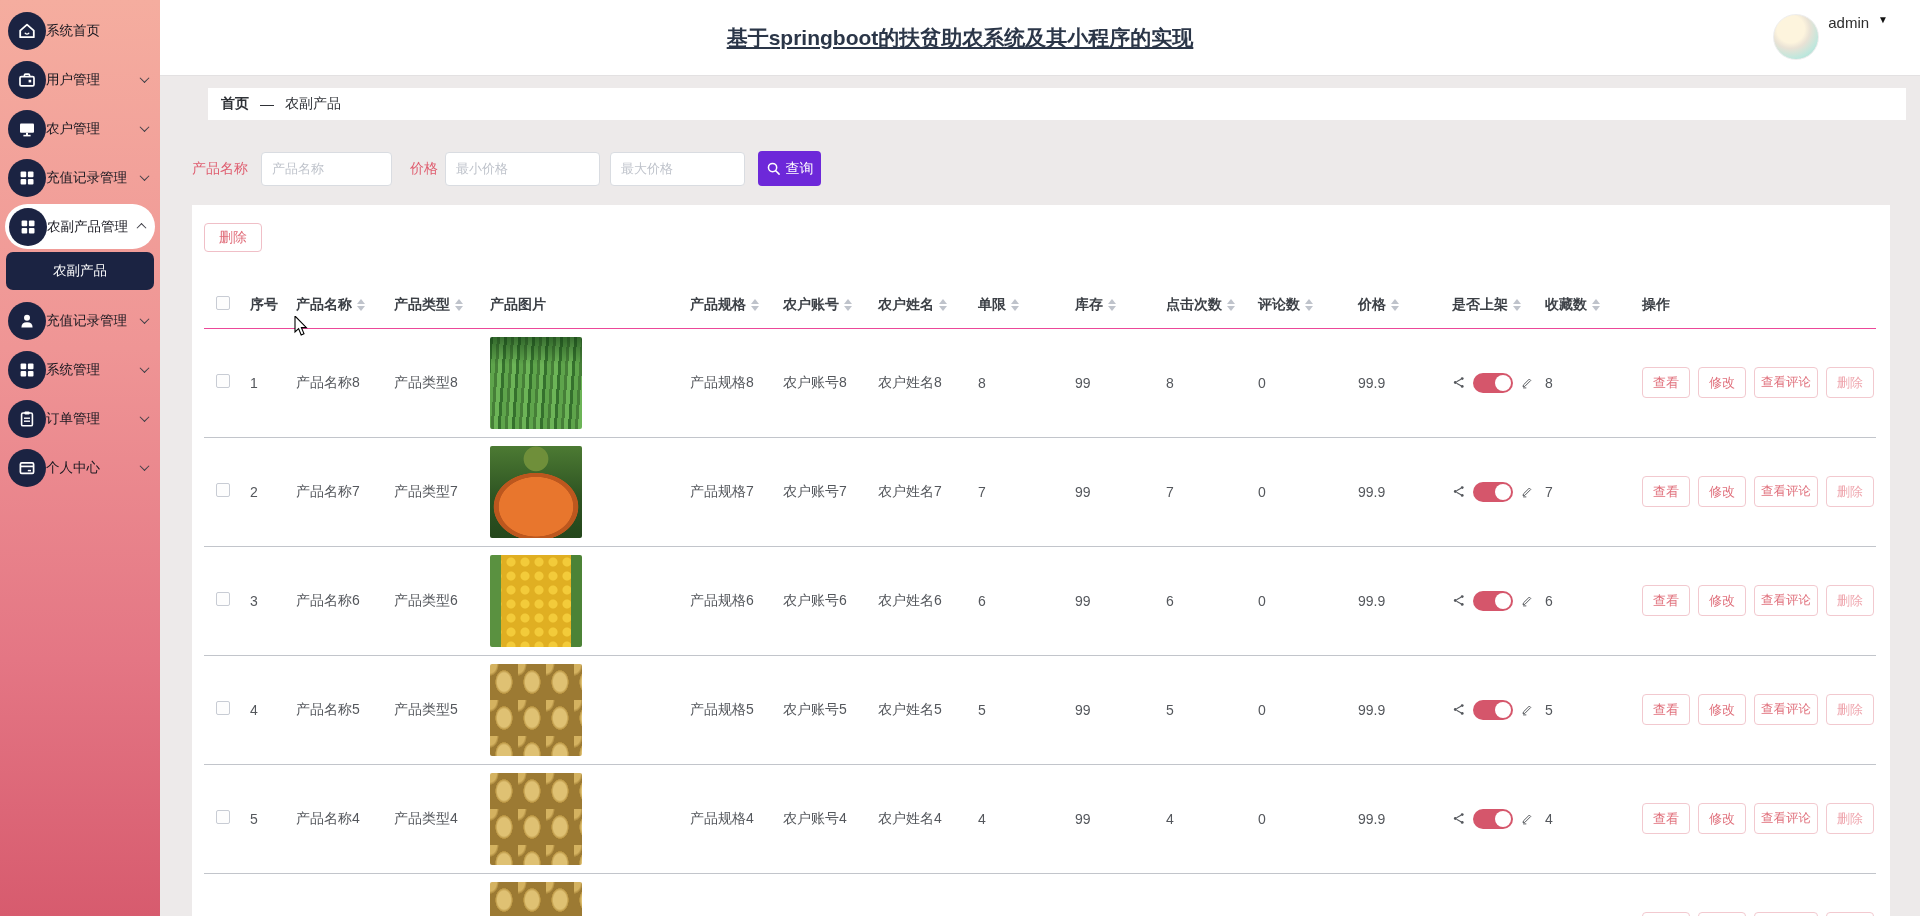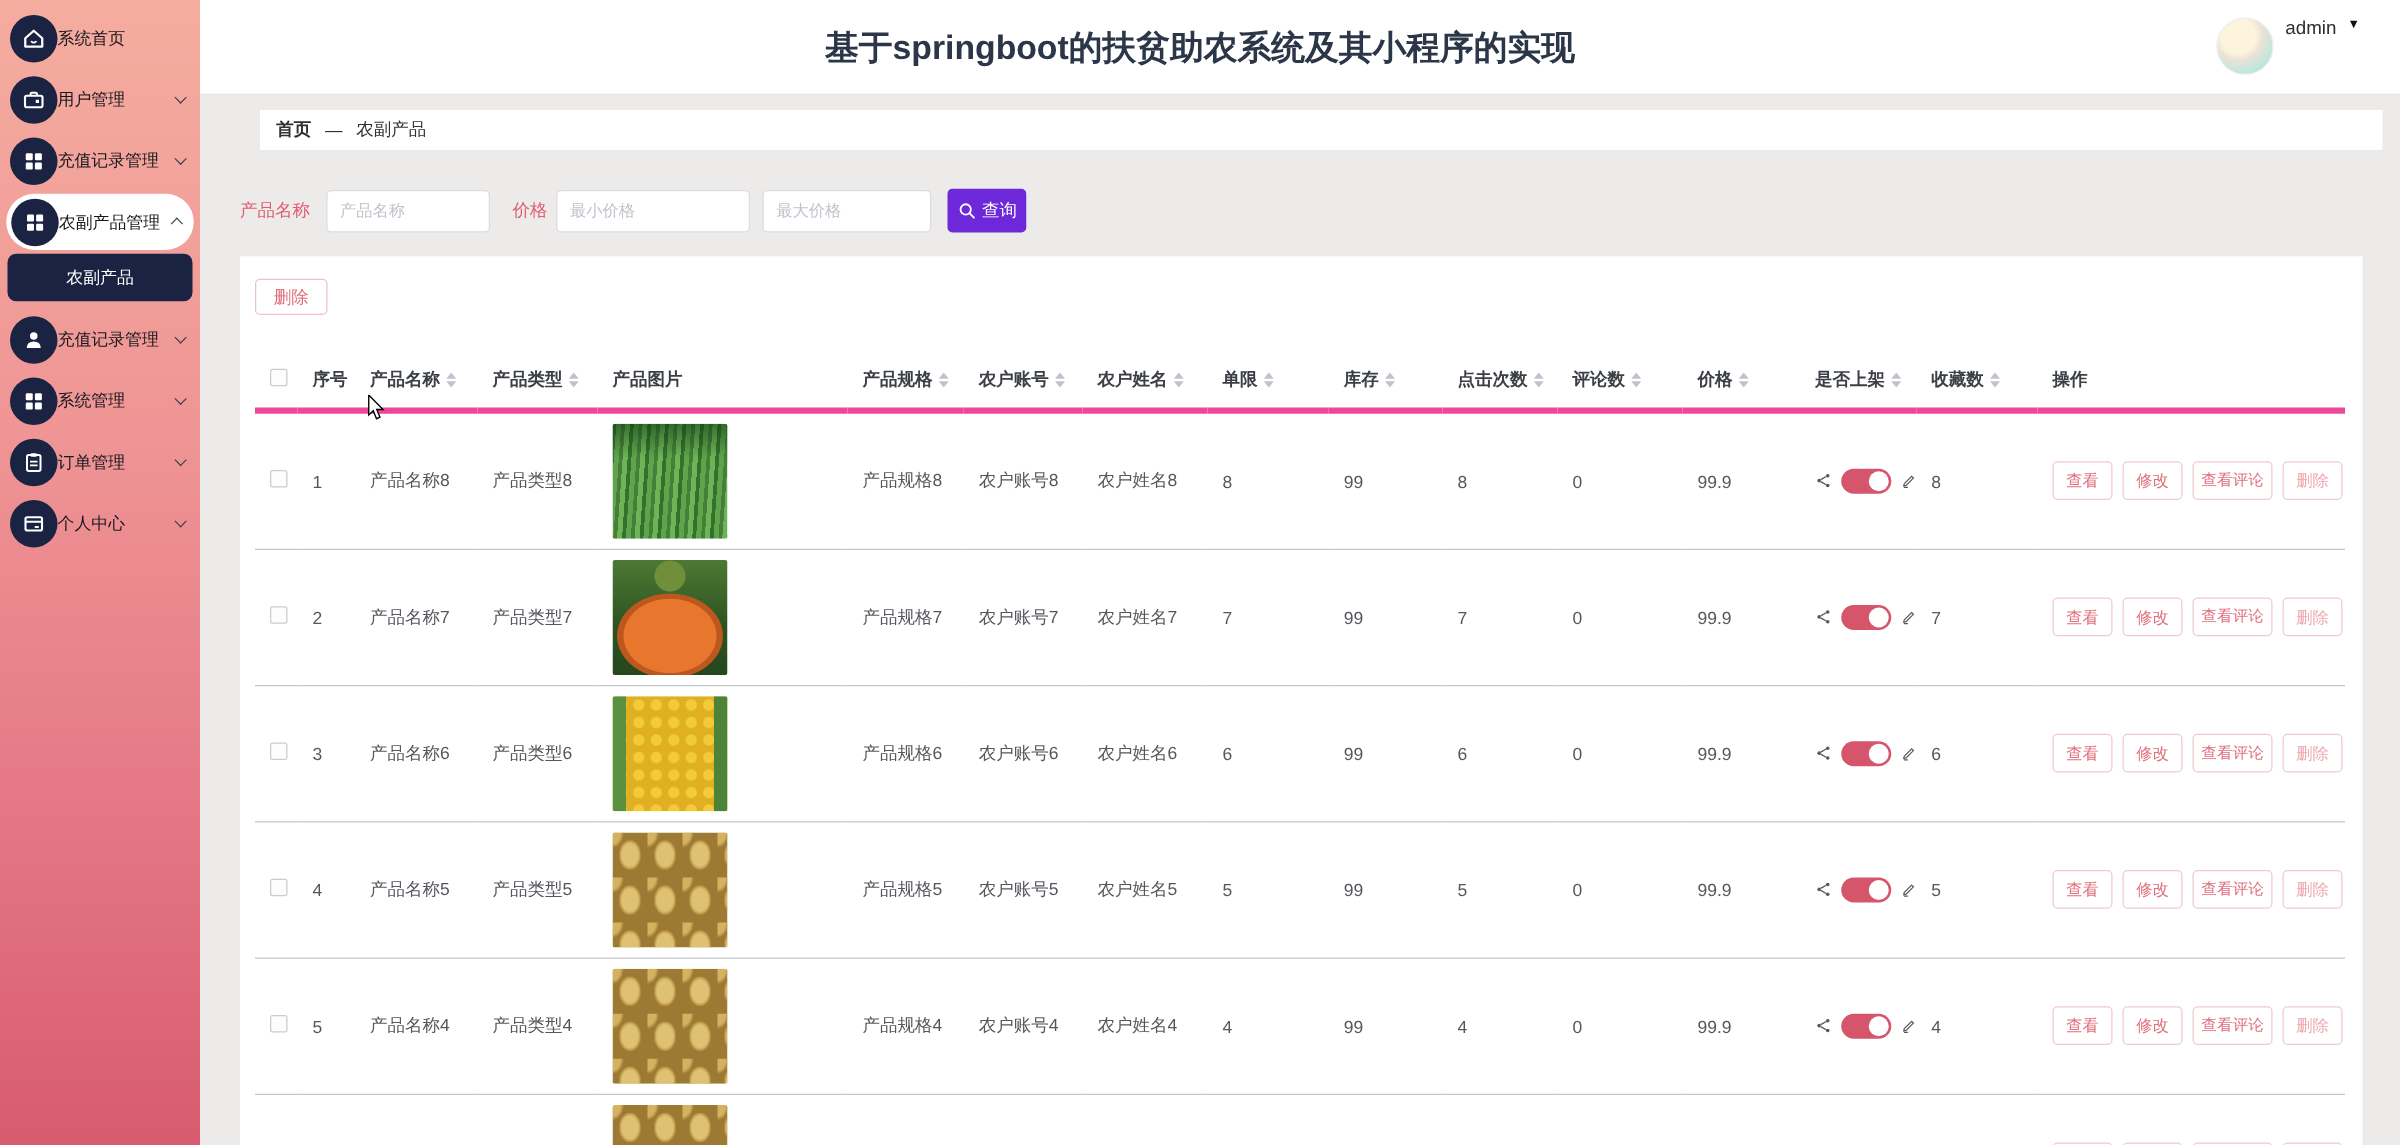--- a/index.html
+++ b/index.html
@@ -19,22 +19,22 @@
     border-bottom:1.6px solid #3d3d46; flex:none; }
   .chev.down { transform:rotate(45deg) translate(-1px,-1px); }
   .chev.up { transform:rotate(-135deg) translate(-1px,-1px); }
   .submenu-item { margin:3px 6px 6px; height:38px; background:#1b2342; border-radius:7px;
     color:#fff; display:flex; align-items:center; justify-content:center; font-size:13.5px; cursor:pointer; }
 
   
   .header { position:absolute; left:160px; top:0; width:1760px; height:76px; background:#fff;
     border-bottom:1px solid #e3e1e2; }
   .page-title { position:absolute; left:0; top:0; width:1920px; height:76px; display:flex;
-    align-items:center; justify-content:center; font-size:27px; font-weight:bold; color:#2b3648;
-    pointer-events:none; z-index:6; }
+    align-items:center; justify-content:center; font-size:21px; font-weight:bold; color:#2b3648;
+    pointer-events:none; z-index:6;text-decoration:underline; }
   .user-box { position:absolute; right:32px; top:14px; display:flex; gap:9px; z-index:7; cursor:pointer; }
   .avatar { width:46px; height:46px; border-radius:50%;
     background:radial-gradient(circle at 38% 32%, #fdf4dd 0 34%, #e9e2d5 48%, #bfe7dd 72%, #9ed7cc 100%); 
     border:1px solid #eee; }
   .user-name { font-size:15px; color:#2e2e2e; }
   .user-caret { font-size:10px; color:#111; }
 
   
   .breadcrumb { position:absolute; left:208px; top:88px; width:1698px; height:32px; background:#fff;
     display:flex; align-items:center; padding-left:13px; gap:11px; font-size:14px; color:#2f3237; }
@@ -55,21 +55,21 @@
     border-radius:4px; font-size:14px; display:flex; align-items:center; justify-content:center; gap:5px;
     cursor:pointer; font-family:inherit; }
 
   
   .card { position:absolute; left:192px; top:205px; width:1698px; height:780px; background:#fff;
     padding:18px 12px 0 12px; }
   .delete-btn { width:58px; height:29px; background:#fff; border:1px solid #f0bfc7; border-radius:4px;
     color:#e06c79; font-size:14px; cursor:pointer; font-family:inherit; }
   table { border-collapse:collapse; table-layout:fixed; width:1672px; margin-top:30px; }
   th { height:46px; text-align:left; font-size:14px; font-weight:bold; color:#3c4046;
-    padding:0 0 0 12px; border-bottom:5px solid #ec4899; white-space:nowrap; }
+    padding:0 0 0 12px; border-bottom:1px solid #ec4899; white-space:nowrap; }
   .th-inner { display:inline-flex; align-items:center; gap:5px; }
   .sorters { display:inline-flex; flex-direction:column; gap:2px; cursor:pointer; }
   .car-up { width:0; height:0; border-left:4px solid transparent; border-right:4px solid transparent;
     border-bottom:5px solid #bfc3cb; }
   .car-dn { width:0; height:0; border-left:4px solid transparent; border-right:4px solid transparent;
     border-top:5px solid #bfc3cb; }
   td { border-bottom:1px solid #c2c5cb; font-size:14px; color:#54575c; padding:8px 0 8px 12px;
     vertical-align:middle; }
   tr.data-row { height:109px; }
   .checkbox { display:inline-block; width:14px; height:14px; border:1px solid #c8ccd4; border-radius:2px;
@@ -123,20 +123,31 @@
             <path d="M7.4 6.6 V5.2 q0-1.1 1.1-1.1 h3 q1.1 0 1.1 1.1 v1.4" fill="none" stroke="#fff" stroke-width="1.6"></path>
             <rect x="11.6" y="9.8" width="2.6" height="2.6" fill="#fff"></rect>
           </svg>
         </span>
         <span class="menu-label">用户管理</span>
         <span class="chev down"></span>
       </div>
       <div class="menu-item">
         <span class="icon-circle">
           <svg width="20" height="20" viewBox="0 0 20 20">
+            <rect x="3" y="4.4" width="14" height="9.4" rx="1" fill="#fff"></rect>
+            <rect x="9" y="13.8" width="2" height="2.2" fill="#fff"></rect>
+            <rect x="6.4" y="15.8" width="7.2" height="1.6" fill="#fff"></rect>
+          </svg>
+        </span>
+        <span class="menu-label">农户管理</span>
+        <span class="chev down"></span>
+      </div>
+      <div class="menu-item">
+        <span class="icon-circle">
+          <svg width="20" height="20" viewBox="0 0 20 20">
             <rect x="3.6" y="3.6" width="5.6" height="5.6" rx="1" fill="#fff"></rect>
             <rect x="10.9" y="3.6" width="5.6" height="5.6" rx="1" fill="#fff"></rect>
             <rect x="3.6" y="10.9" width="5.6" height="5.6" rx="1" fill="#fff"></rect>
             <rect x="10.9" y="10.9" width="5.6" height="5.6" rx="1" fill="#fff"></rect>
           </svg>
         </span>
         <span class="menu-label">充值记录管理</span>
         <span class="chev down"></span>
       </div>
       <div class="menu-item active">

